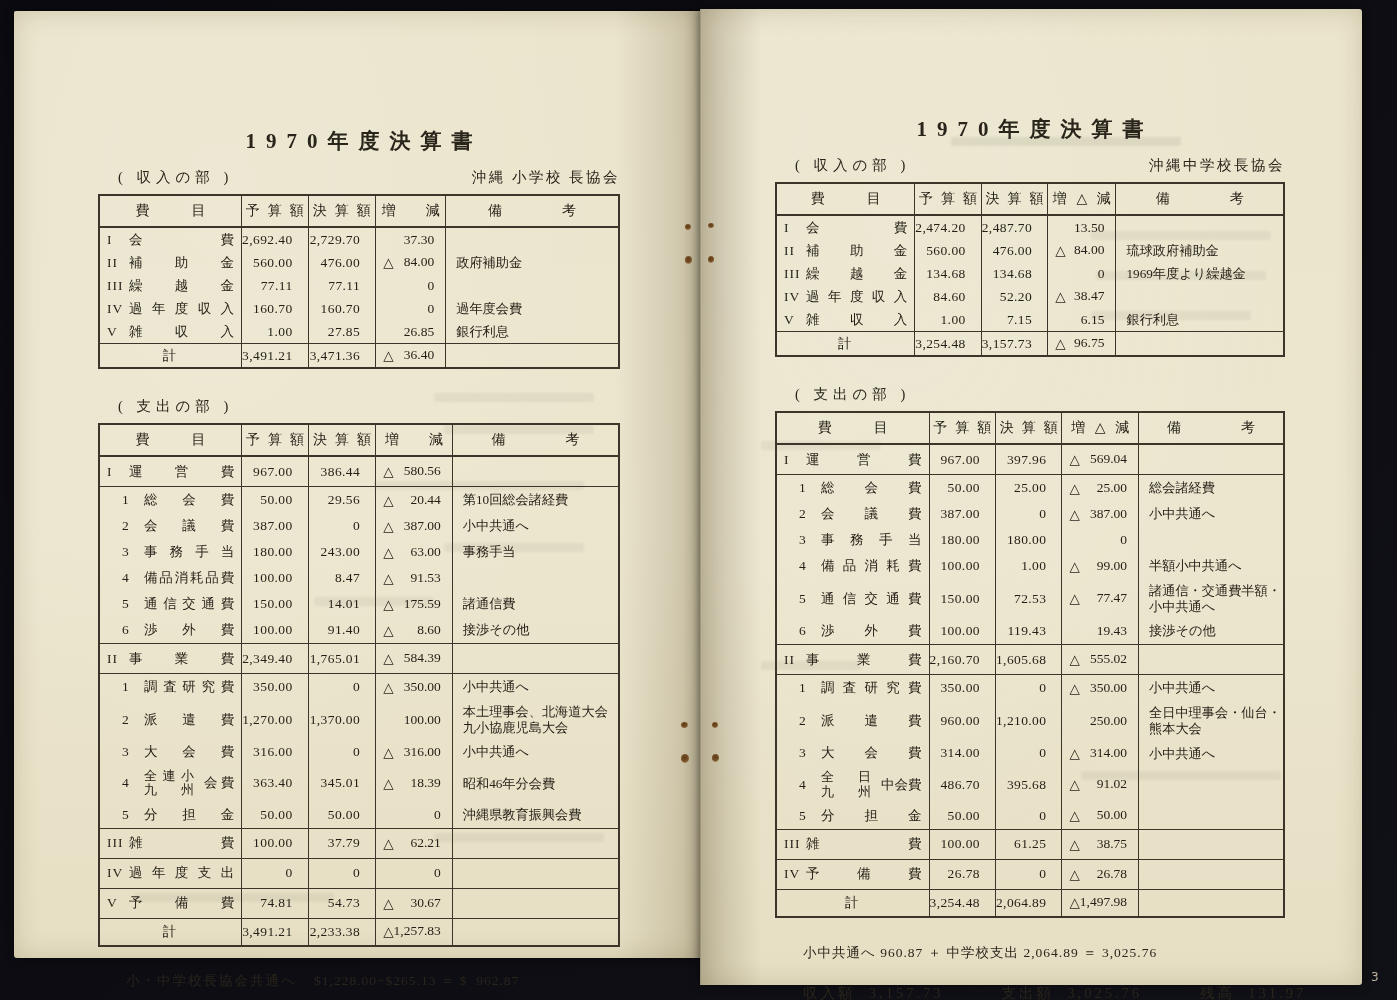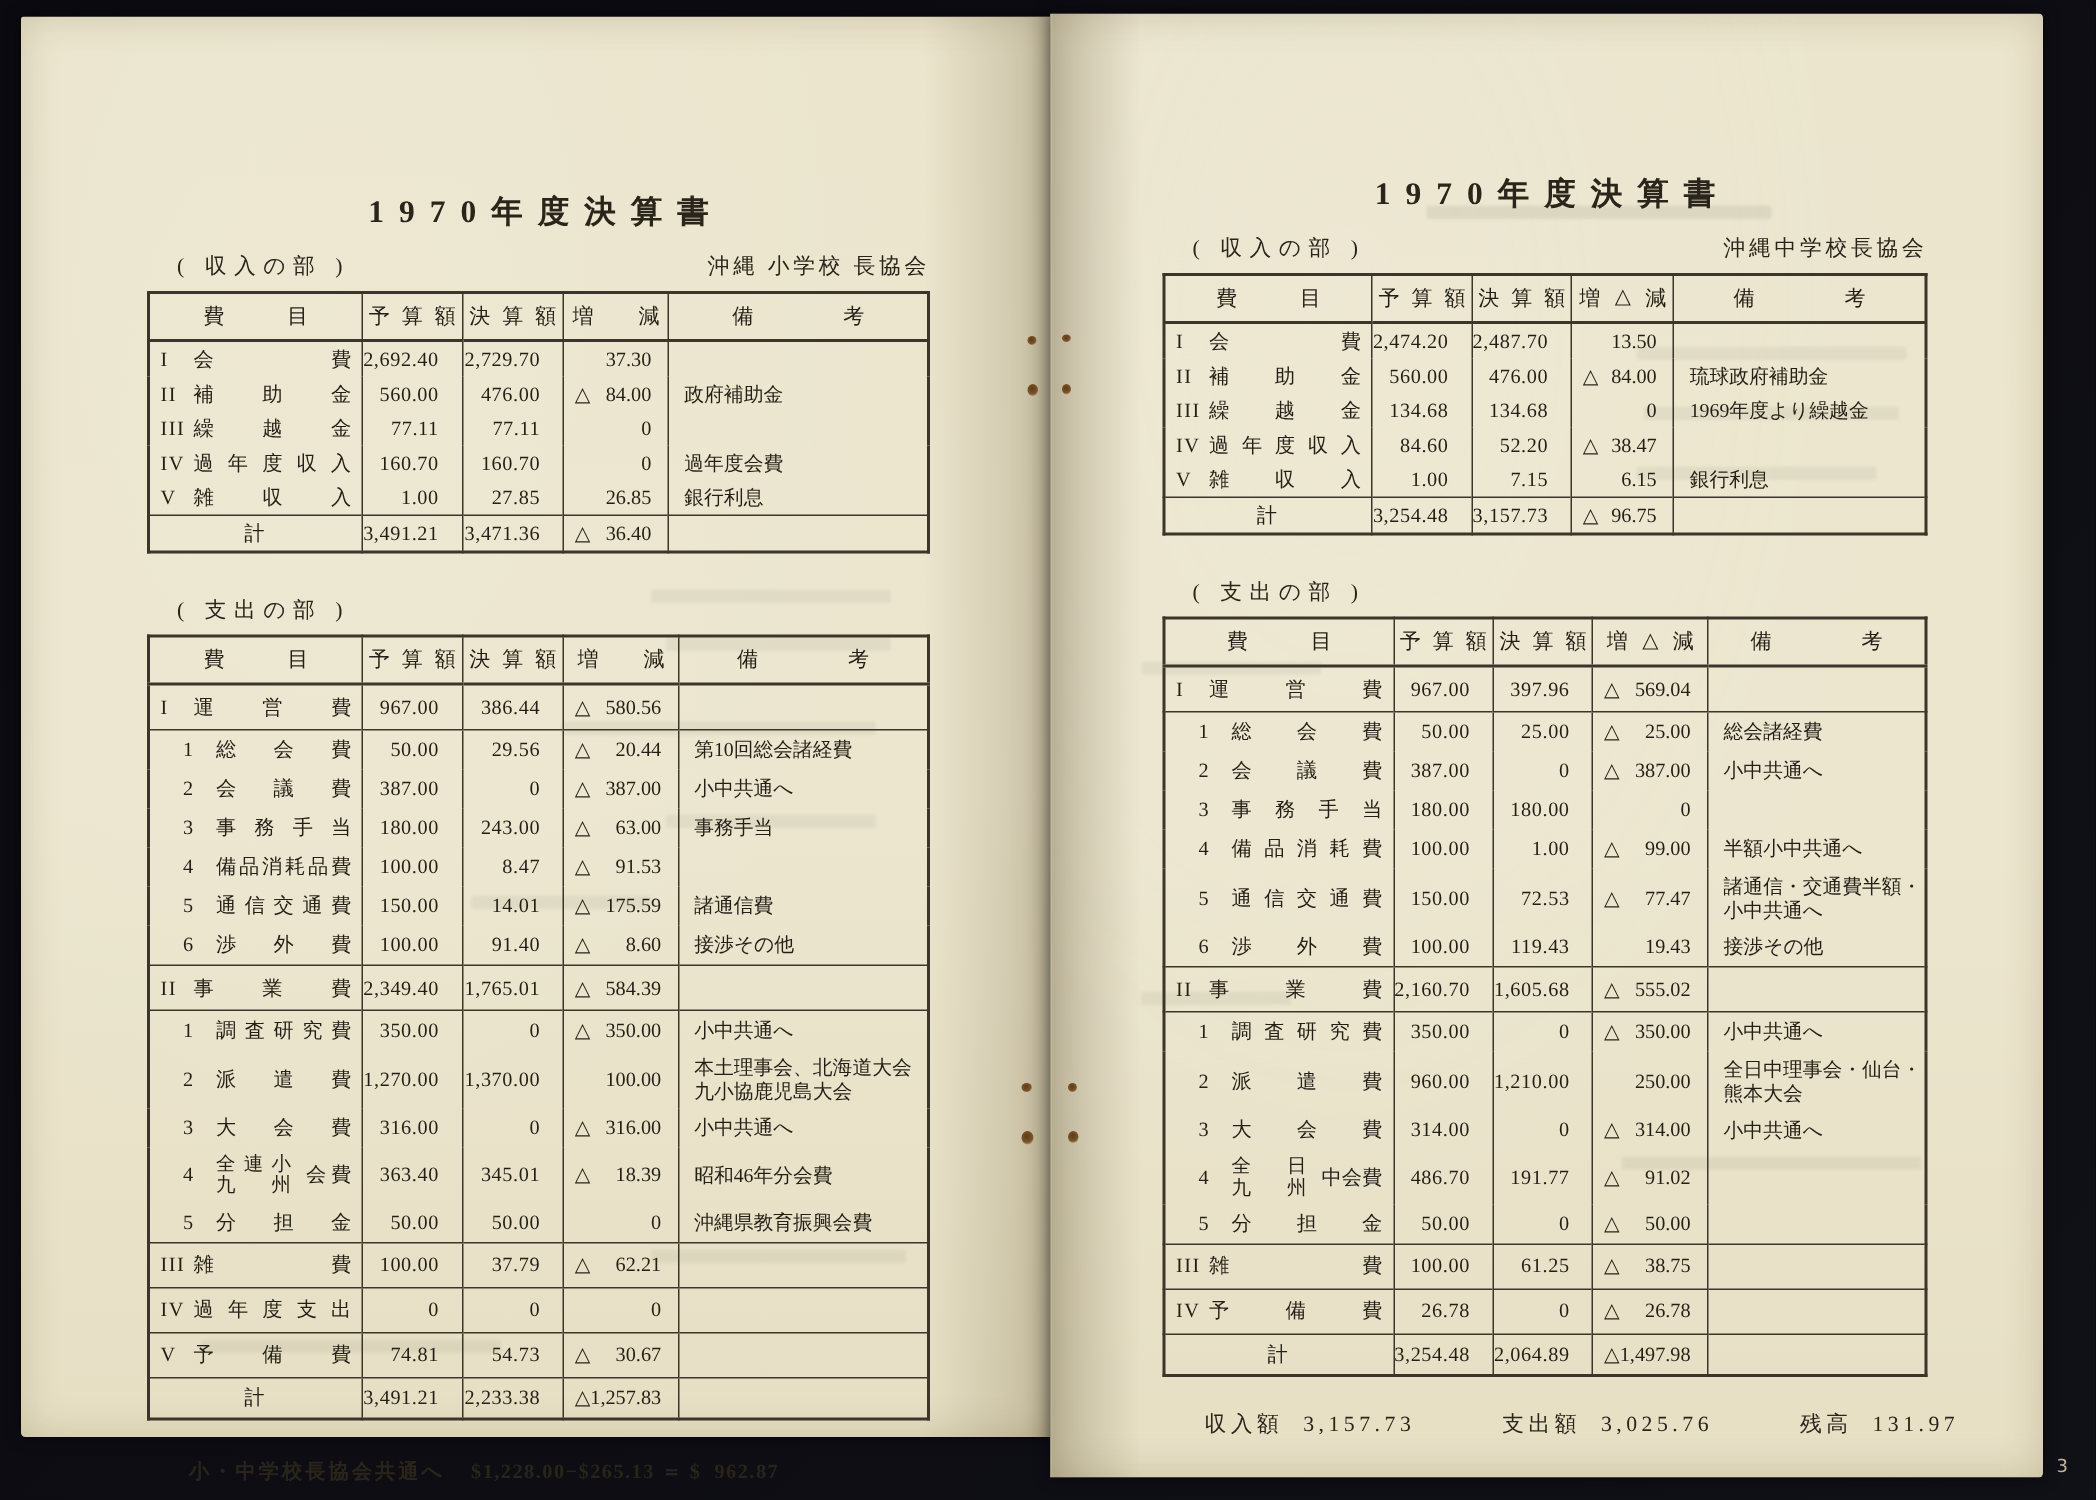--- a/index.html
+++ b/index.html
@@ -60,21 +60,21 @@
   .stack{display:inline-flex;flex-direction:column;width:50px;flex:none;line-height:1.1;font-size:13px;}
   .stl{display:flex;justify-content:space-between;width:100%;}
   .tail{flex:1;margin-left:10px;align-self:center;}
   .c-total{text-align:center;letter-spacing:2px;}
   .c-num{text-align:right;padding-right:15px !important;letter-spacing:.4px;}
   .diffrow{display:flex;justify-content:space-between;padding:0 11px 0 7px;}
   .tri{min-width:10px;}
   .c-note{padding-left:10px !important;white-space:pre-line;line-height:1.18;font-size:13.2px;}
 
   .summary{margin-top:25px;padding-left:28px;font-size:13.5px;}
-  .sline{display:flex;margin-bottom:13px;letter-spacing:1px;font-weight:bold;}
+  .sline{display:flex;margin-bottom:13px;letter-spacing:1px;}
   .slabel{width:188px;flex:none;letter-spacing:2px;}
   .sval{white-space:pre;}
   .final{display:flex;gap:46px;margin-top:18px;font-size:15px;font-weight:bold;letter-spacing:2.5px;}
   .final .seg{border-bottom:2px solid #241f16;padding-bottom:3px;white-space:pre;}
   .final.nounderline{font-weight:normal;font-size:14.5px;letter-spacing:3px;gap:58px;margin-top:22px;}
   .final.nounderline .seg{border-bottom:none;}
   .r-sline{margin-top:26px;padding-left:28px;font-size:13.5px;letter-spacing:1px;white-space:pre;}
 
   .hole{position:absolute;border-radius:50%;
     background:radial-gradient(circle at 45% 40%, #5d3c1b 0%, #7a5226 55%, rgba(140,105,55,.35) 80%, rgba(0,0,0,0) 100%);}
@@ -1135,21 +1135,21 @@
                     </span>
                   </span>
                   <span class="jx jlabel tail">
                     <i>中</i>
                     <i>会</i>
                     <i>費</i>
                   </span>
                 </div>
               </td>
               <td class="c-num">486.70</td>
-              <td class="c-num">191.77</td>
+              <td class="c-num">395.68</td>
               <td class="c-diff">
                 <div class="diffrow">
                   <span class="tri">△</span>
                   <span class="dv">91.02</span>
                 </div>
               </td>
               <td class="c-note"></td>
             </tr>
             <tr class="sub">
               <td class="c-item">
@@ -1221,20 +1221,21 @@
                 <div class="diffrow">
                   <span class="tri">△</span>
                   <span class="dv">1,497.98</span>
                 </div>
               </td>
               <td class="c-note"></td>
             </tr>
           </tbody>
         </table>
 
+      <div class="r-sline">小中共通へ 960.87 ＋ 中学校支出 2,064.89 ＝ 3,025.76</div>
       <div class="summary" style="margin-top:0;">
         <div class="final nounderline">
             <span class="seg">収入額  3,157.73</span>
             <span class="seg">支出額  3,025.76</span>
             <span class="seg">残高  131.97</span>
           </div>
       </div>
 
     </div>
   </div>

